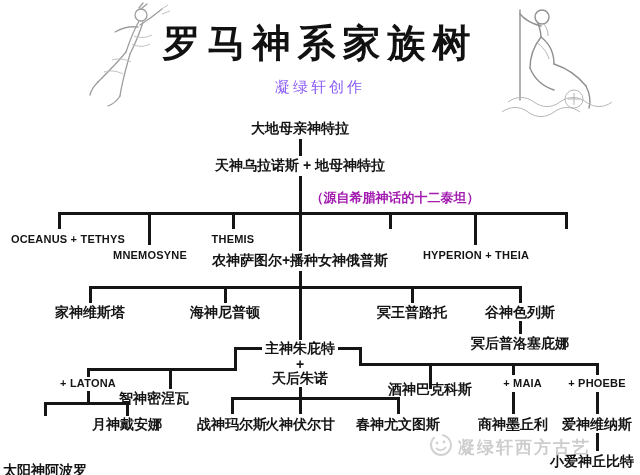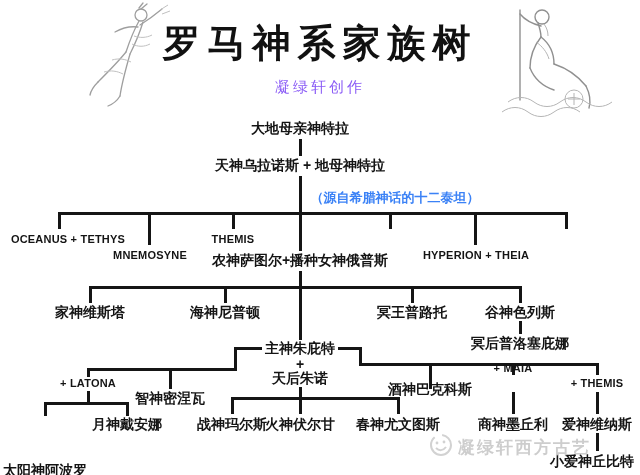--- a/index.html
+++ b/index.html
@@ -10,21 +10,21 @@
     font-family:"DejaVu Serif","Liberation Serif",serif;font-weight:700;
     font-size:38px;letter-spacing:7px;color:#111;}
   .page-subtitle{position:absolute;left:0;top:78px;width:640px;text-align:center;
     font-size:15px;letter-spacing:3px;color:#8b5cf6;}
   .illus{position:absolute;opacity:.85;}
   .illus svg{display:block;}
   .tline{position:absolute;background:#151515;}
   .tlabel{position:absolute;text-align:center;font-weight:700;font-size:14px;
     line-height:15px;color:#141414;white-space:nowrap;}
   .latin{font-size:11px;line-height:12px;letter-spacing:.2px;}
-  .paren{font-size:13px;color:#3b82f6;}
+  .paren{font-size:13px;color:#a21caf;}
   .watermark{position:absolute;left:428px;top:430px;width:210px;height:34px;
     display:flex;align-items:center;gap:4px;color:#cccccc;}
   .watermark-text{font-size:17px;font-weight:700;letter-spacing:2px;color:#cdcdcd;}
 </style>
 </head>
 <body>
 
 <div class="canvas">
 
   <div class="page-title">罗马神系家族树</div>
@@ -130,23 +130,23 @@
       <div class="tlabel" style="left: 48px; top: 305px; width: 84px;">家神维斯塔</div>
       <div class="tlabel" style="left: 200px; top: 253px; width: 200px;">农神萨图尔+播种女神俄普斯</div>
       <div class="tlabel" style="left: 183px; top: 305px; width: 84px;">海神尼普顿</div>
       <div class="tlabel" style="left: 370px; top: 305px; width: 84px;">冥王普路托</div>
       <div class="tlabel" style="left: 478px; top: 305px; width: 84px;">谷神色列斯</div>
       <div class="tlabel" style="left: 465px; top: 336px; width: 110px;">冥后普洛塞庇娜</div>
       <div class="tlabel" style="left: 260px; top: 341px; width: 80px;">主神朱庇特</div>
       <div class="tlabel" style="left: 290px; top: 357px; width: 20px;">+</div>
       <div class="tlabel" style="left: 268px; top: 371px; width: 64px;">天后朱诺</div>
       <div class="tlabel latin" style="left: 51px; top: 377px; width: 74px;">+ LATONA</div>
-      <div class="tlabel latin" style="left: 484px; top: 362px; width: 58px;">+ MAIA</div>
-      <div class="tlabel latin" style="left: 566px; top: 377px; width: 62px;">+ THEMIS</div>
-      <div class="tlabel" style="left: 128px; top: 391px; width: 84px;">智神密涅瓦</div>
+      <div class="tlabel latin" style="left: 484px; top: 377px; width: 58px; text-align: right;">+ MAIA</div>
+      <div class="tlabel latin" style="left: 566px; top: 377px; width: 62px;">+ PHOEBE</div>
+      <div class="tlabel" style="left: 112px; top: 391px; width: 84px;">智神密涅瓦</div>
       <div class="tlabel" style="left: 382px; top: 382px; width: 96px;">酒神巴克科斯</div>
       <div class="tlabel" style="left: 1px; top: 417px; width: 88px; margin-top: 46px;">太阳神阿波罗</div>
       <div class="tlabel" style="left: 90px; top: 417px; width: 74px;">月神戴安娜</div>
       <div class="tlabel" style="left: 196px; top: 417px; width: 72px;">战神玛尔斯</div>
       <div class="tlabel" style="left: 264px; top: 417px; width: 72px;">火神伏尔甘</div>
       <div class="tlabel" style="left: 354px; top: 417px; width: 88px;">春神尤文图斯</div>
       <div class="tlabel" style="left: 475px; top: 417px; width: 76px;">商神墨丘利</div>
       <div class="tlabel" style="left: 559px; top: 417px; width: 76px;">爱神维纳斯</div>
       <div class="tlabel" style="left: 547px; top: 454px; width: 90px;">小爱神丘比特</div>
     </div>

